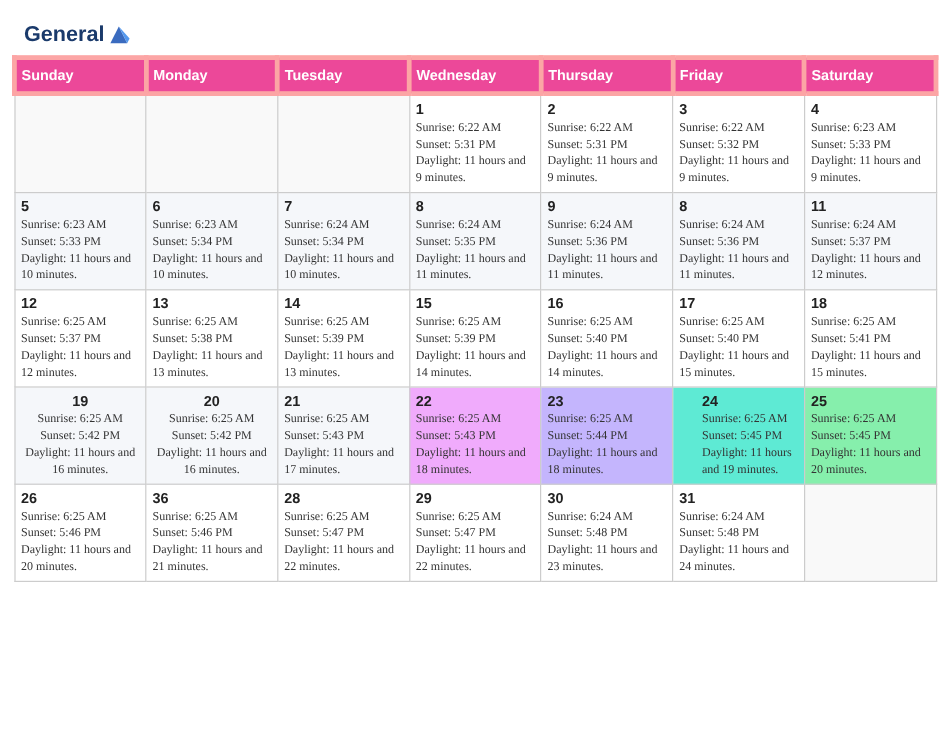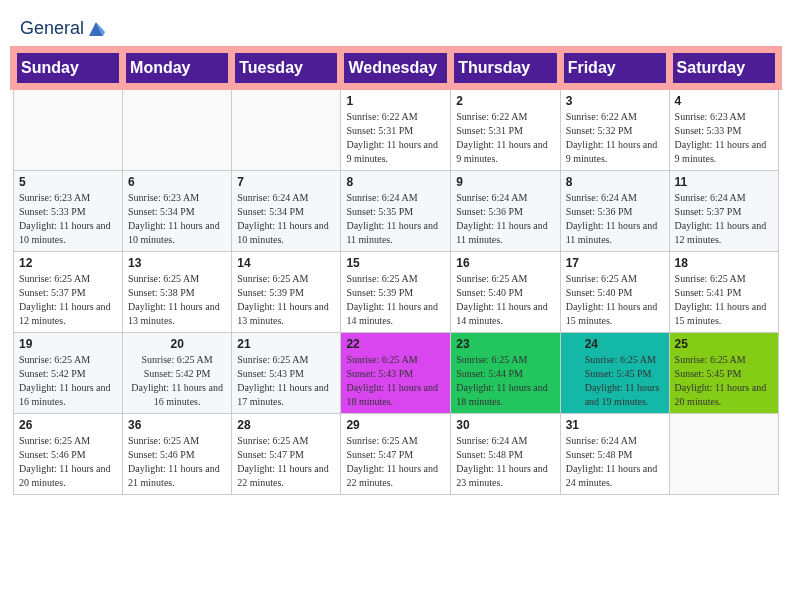--- a/index.html
+++ b/index.html
@@ -32,27 +32,27 @@
       font-size: 14px;
       color: #555;
       margin-top: 2px;
     }
     .calendar {
       width: 100%;
       border-collapse: collapse;
       margin-top: 4px;
     }
     .calendar th {
-      background-color: #4c1d95;
+      background-color: #ec4899;
       color: #fff;
-      font-size: 16px;
+      font-size: 12px;
       font-weight: bold;
       padding: 6px 4px;
       text-align: left;
-      border: 7px solid #fca5a5;
+      border: 4px solid #fca5a5;
     }
     .calendar td {
       border: 1px solid #ccc;
       vertical-align: top;
       padding: 4px 5px;
       font-size: 10.5px;
       color: #333;
       width: 110px;
       min-height: 80px;
       background: #fff;
@@ -80,21 +80,21 @@
       background: #f9f9f9;
     }
   </style>
 </head>
 <body>
 
 <div class="header">
   <div class="logo">
     <div>
       <div style="display:flex;align-items:center;">
-        <div style="font-size:18px;font-weight:normal;color:#1a3a6b;line-height:1.2;">
+        <div style="font-size:18px;font-weight:bold;color:#1a3a6b;line-height:1.2;">
           <span>General</span><svg width="22" height="22" viewBox="0 0 22 22" style="vertical-align:middle;margin-left:1px;">
               <polygon points="4,18 11,4 18,18" fill="#3a6bbf"></polygon>
               <polygon points="11,4 20,14 18,18" fill="#5599ee"></polygon>
             </svg>
         </div>
         <div></div>
       </div>
       <div style="font-size:18px;font-weight:bold;color:#3a6bbf;line-height:1.2;margin-top:-2px;"></div>
     </div>
   </div>
@@ -192,45 +192,45 @@
         <td>
           <span class="day-num">17</span>
           <div class="cell-content">Sunrise: 6:25 AM<br>Sunset: 5:40 PM<br>Daylight: 11 hours and 15 minutes.</div>
         </td>
         <td>
           <span class="day-num">18</span>
           <div class="cell-content">Sunrise: 6:25 AM<br>Sunset: 5:41 PM<br>Daylight: 11 hours and 15 minutes.</div>
         </td>
       </tr>
       <tr>
-        <td style="background: rgb(245, 247, 250);">
+        <td style="background: rgb(245, 247, 250); text-align: center;">
           <span class="day-num">19</span>
           <div class="cell-content">Sunrise: 6:25 AM<br>Sunset: 5:42 PM<br>Daylight: 11 hours and 16 minutes.</div>
         </td>
         <td style="background: rgb(245, 247, 250); text-align: center;">
           <span class="day-num">20</span>
           <div class="cell-content">Sunrise: 6:25 AM<br>Sunset: 5:42 PM<br>Daylight: 11 hours and 16 minutes.</div>
         </td>
         <td style="background: rgb(245, 247, 250);">
           <span class="day-num">21</span>
           <div class="cell-content">Sunrise: 6:25 AM<br>Sunset: 5:43 PM<br>Daylight: 11 hours and 17 minutes.</div>
         </td>
-        <td style="background: #d946ef;">
+        <td style="background: #f0abfc;">
           <span class="day-num">22</span>
           <div class="cell-content">Sunrise: 6:25 AM<br>Sunset: 5:43 PM<br>Daylight: 11 hours and 18 minutes.</div>
         </td>
-        <td style="background: #22c55e;">
+        <td style="background: #c4b5fd;">
           <span class="day-num">23</span>
           <div class="cell-content">Sunrise: 6:25 AM<br>Sunset: 5:44 PM<br>Daylight: 11 hours and 18 minutes.</div>
         </td>
-        <td style="background: #14b8a6; padding-left: 24px;">
+        <td style="background: #5eead4; padding-left: 24px;">
           <span class="day-num">24</span>
           <div class="cell-content">Sunrise: 6:25 AM<br>Sunset: 5:45 PM<br>Daylight: 11 hours and 19 minutes.</div>
         </td>
-        <td style="background: #84cc16;">
+        <td style="background: #86efac;">
           <span class="day-num">25</span>
           <div class="cell-content">Sunrise: 6:25 AM<br>Sunset: 5:45 PM<br>Daylight: 11 hours and 20 minutes.</div>
         </td>
       </tr>
       <tr>
         <td>
           <span class="day-num">26</span>
           <div class="cell-content">Sunrise: 6:25 AM<br>Sunset: 5:46 PM<br>Daylight: 11 hours and 20 minutes.</div>
         </td>
         <td>

